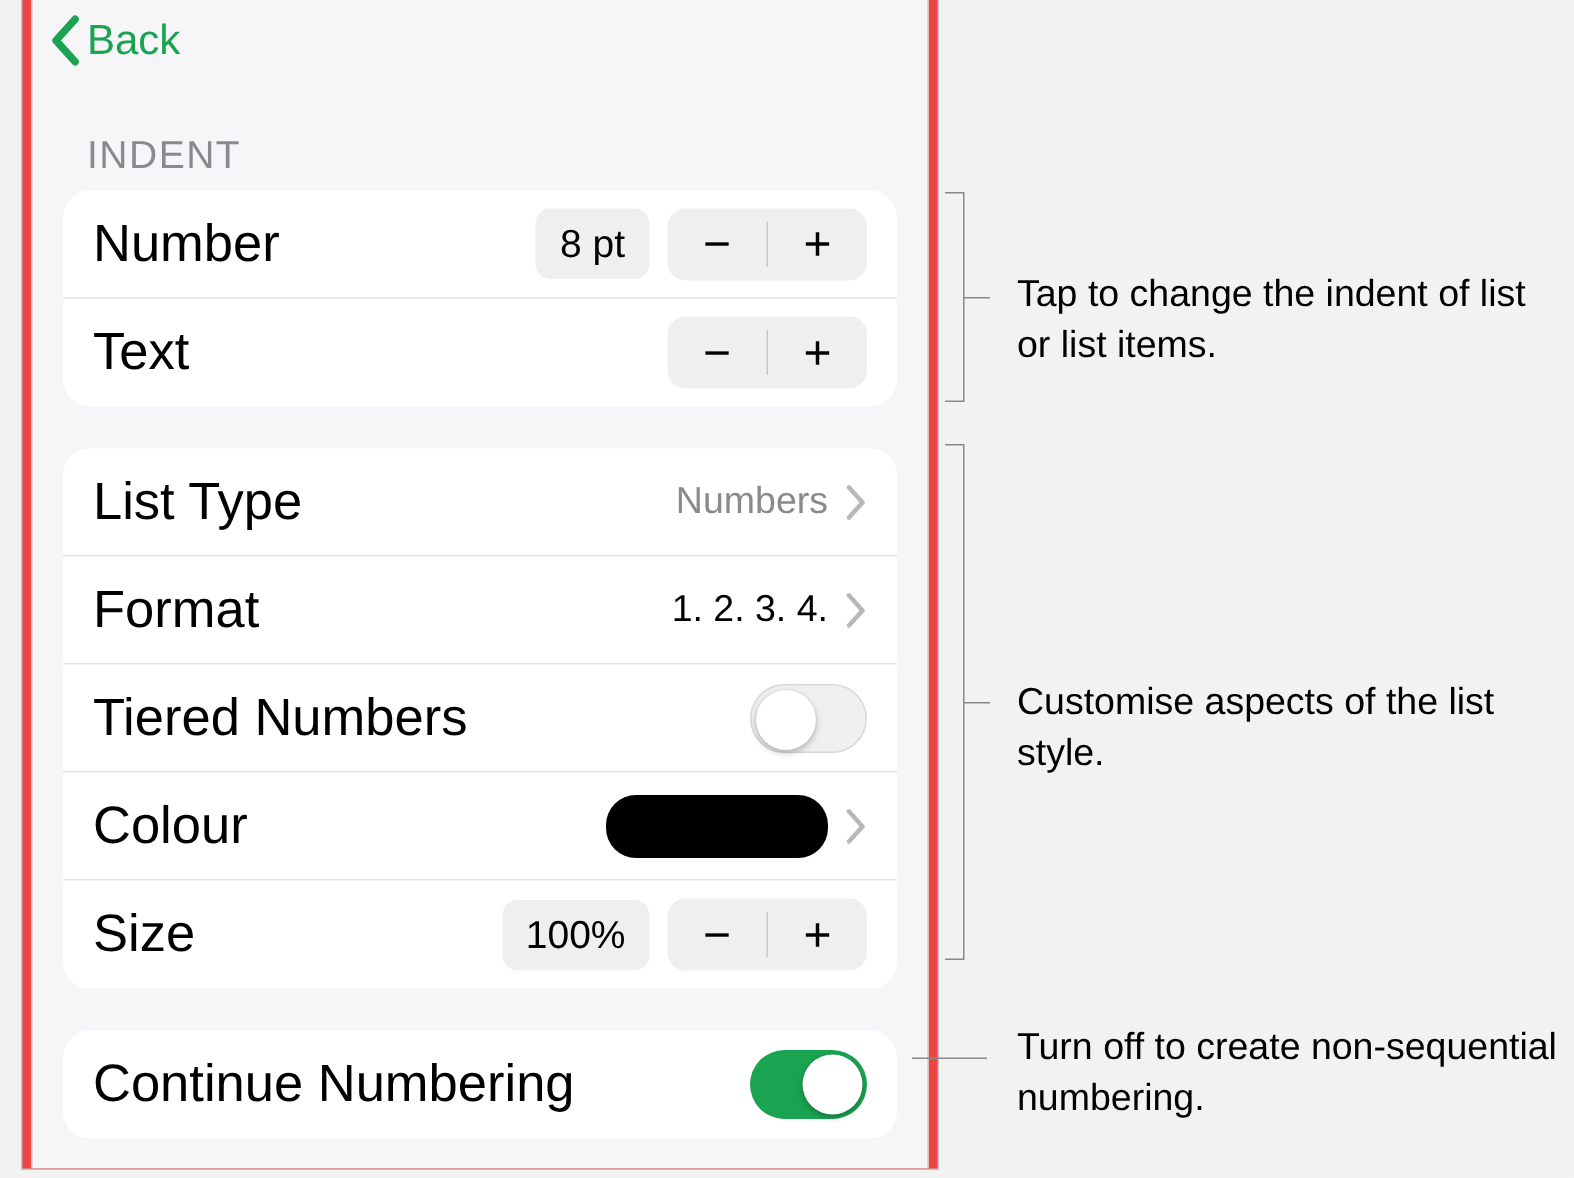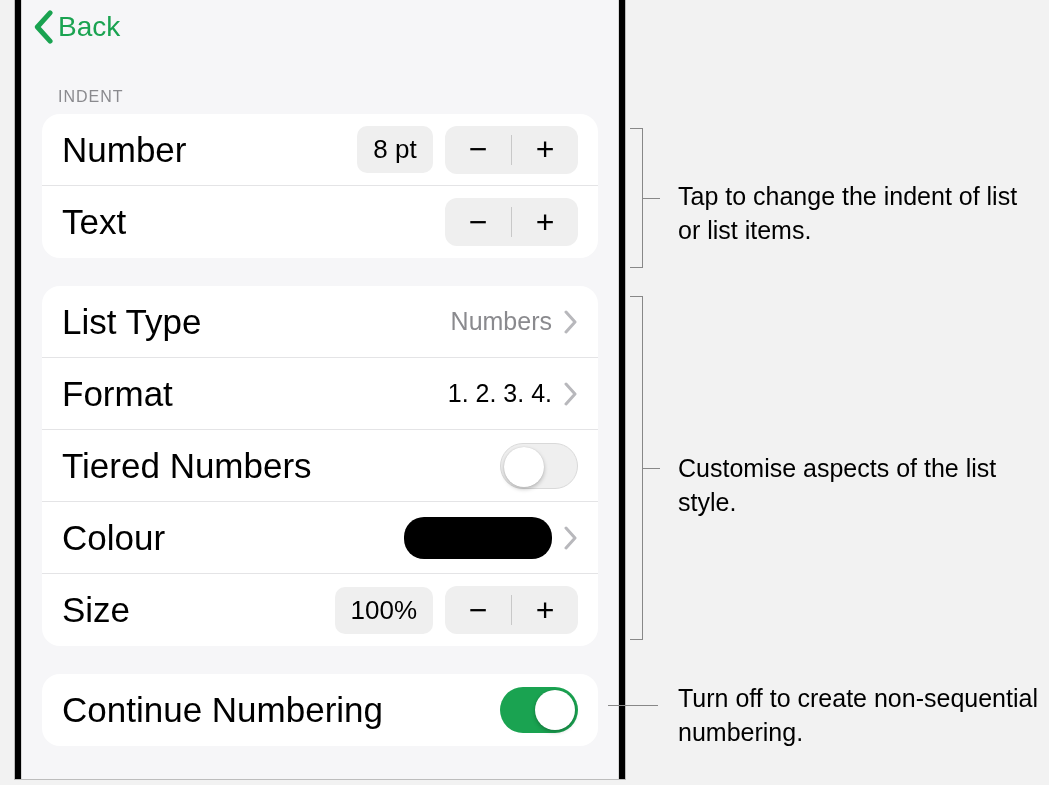--- a/index.html
+++ b/index.html
@@ -9,21 +9,21 @@
     width: 1049px;
     height: 785px;
     position: relative;
   }
   .panel-outer {
     position: absolute;
     left: 14px;
     top: 0;
     width: 612px;
     height: 780px;
-    background: #000000;
+    background: #ef4444;
     border: 1px solid #bdbdbd;
     border-top: none;
     overflow: hidden;
     text-decoration: underline;
   }
   .panel-inner {
     position: absolute;
     left: 6px;
     top: 0;
     right: 6px;
@@ -55,21 +55,21 @@
     height: 34px;
     margin-right: 4px;
   }
   .header-title {
     font-size: 27px;
     font-weight: 600;
     color: #000;
     letter-spacing: 0.2px;
   }
   .section-header {
-    font-size: 16px;
+    font-size: 26px;
     color: #8a8a8e;
     letter-spacing: 1px;
     padding: 24px 37px 8px 36px;
     text-transform: uppercase;
   }
   .group {
     margin: 0 20px 28px 20px;
     background: #fff;
     border-radius: 18px;
     overflow: hidden;

